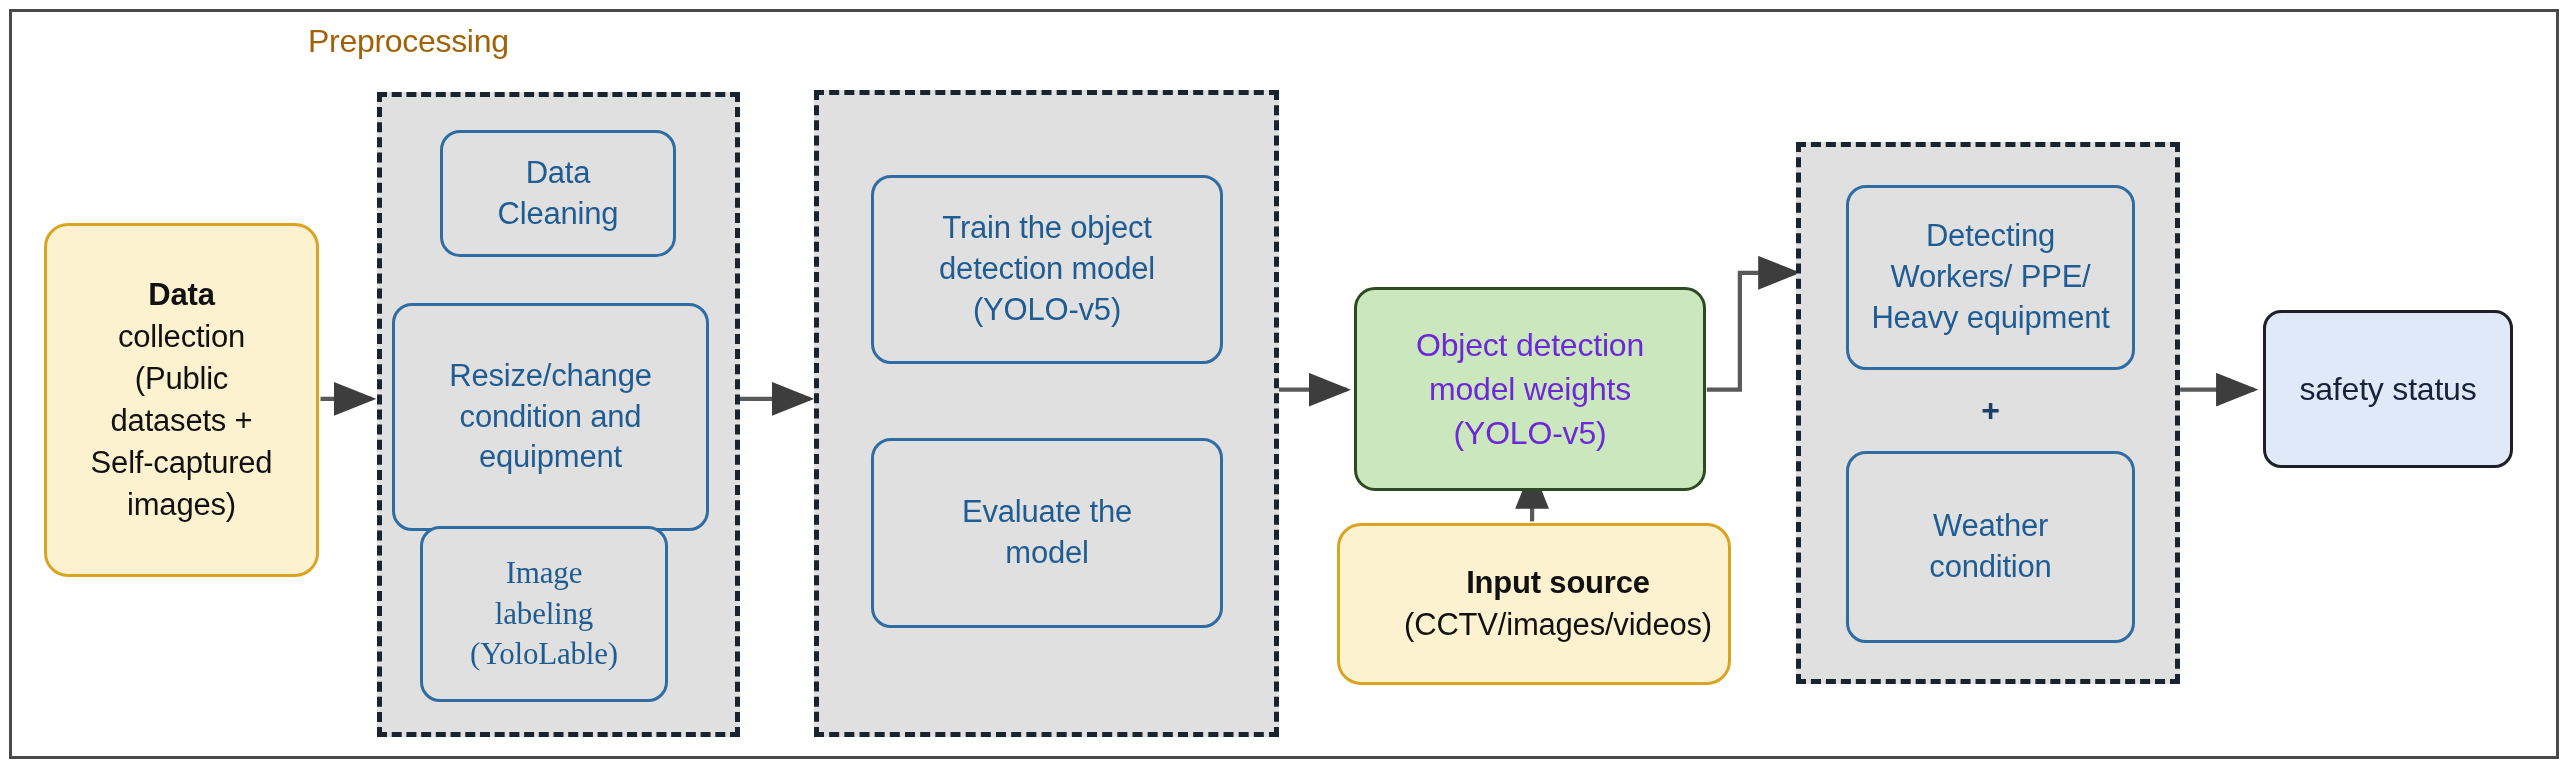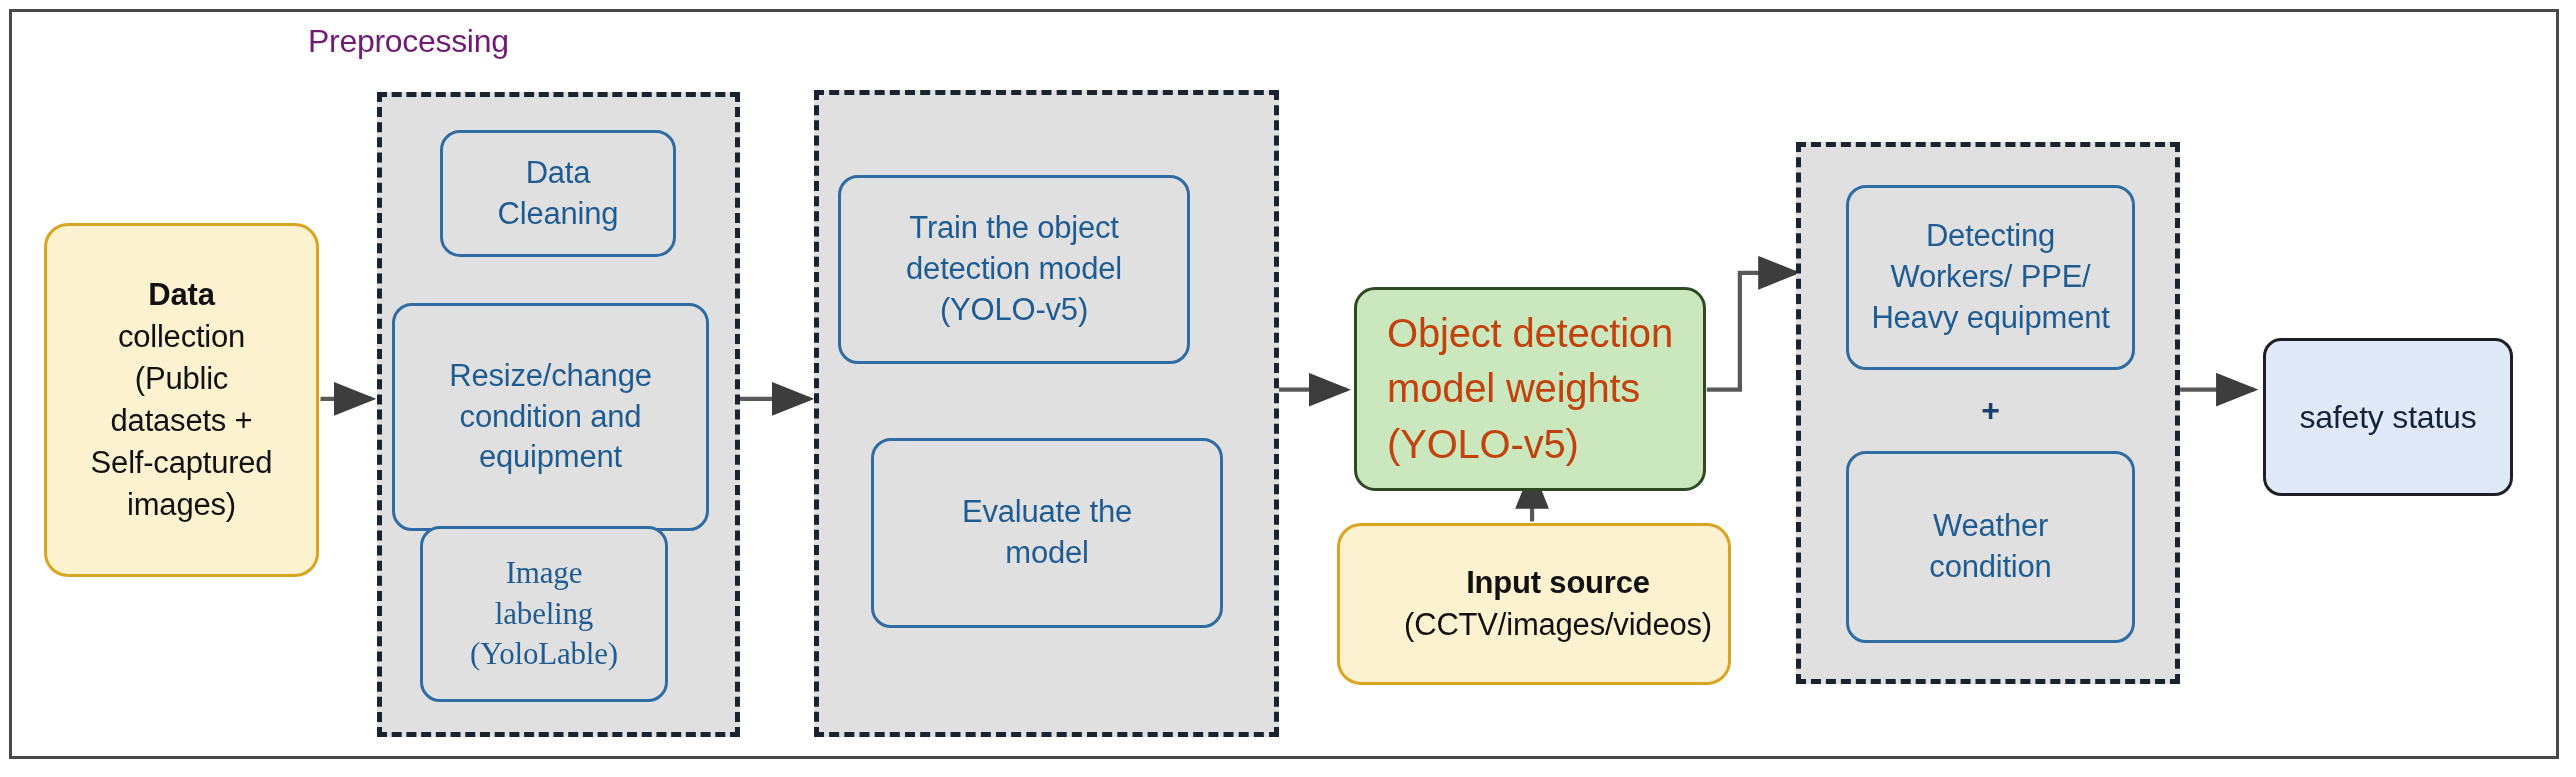--- a/index.html
+++ b/index.html
@@ -75,51 +75,51 @@
   
   .green-box {
     position: absolute;
     background: #cbe7bd;
     border: 3.5px solid #2d4a22;
     border-radius: 21px;
     box-sizing: border-box;
     display: flex;
     align-items: center;
     justify-content: center;
-    color: #c2410c;
-    font-size: 40px;
+    text-align: center;
+    color: #6d28d9;
+    font-size: 32px;
     line-height: 1.38;
     letter-spacing: -0.2px;
   }
 
   
   .result-box {
     position: absolute;
     background: #dfe9f7;
     border: 3.5px solid #1f1f28;
     border-radius: 18.3px;
     box-sizing: border-box;
     display: flex;
     align-items: center;
     justify-content: center;
     text-align: center;
     color: #14223a;
     font-size: 32px;
     letter-spacing: -0.2px;
-    margin-top: 28px;
   }
 
   .bold-line { font-weight: bold; display: block; }
   .txt { display: block; }
 
   
   .group-label {
     position: absolute;
     font-size: 32px;
-    color: #701a75;
+    color: #a16207;
     letter-spacing: -0.3px;
     white-space: nowrap;
   }
 
   
   .plus-sign {
     position: absolute;
     font-size: 32px;
     color: #1b3f6b;
     font-weight: bold;
@@ -200,21 +200,21 @@
     <div>
       <span class="txt">Image</span>
       <span class="txt">labeling</span>
       <span class="txt">(YoloLable)</span>
     </div>
   </div>
 
   <div class="dashed-group" style="left:814px; top:90px; width:465px; height:647px;">
   </div>
 
-  <div class="blue-box" style="left:838px; top:175px; width:352px; height:189px;">
+  <div class="blue-box" style="left:871px; top:175px; width:352px; height:189px;">
     <div>
       <span class="txt">Train the object</span>
       <span class="txt">detection model</span>
       <span class="txt">(YOLO-v5)</span>
     </div>
   </div>
 
   <div class="blue-box" style="left:871px; top:438px; width:352px; height:190px;">
     <div>
       <span class="txt">Evaluate the</span>

